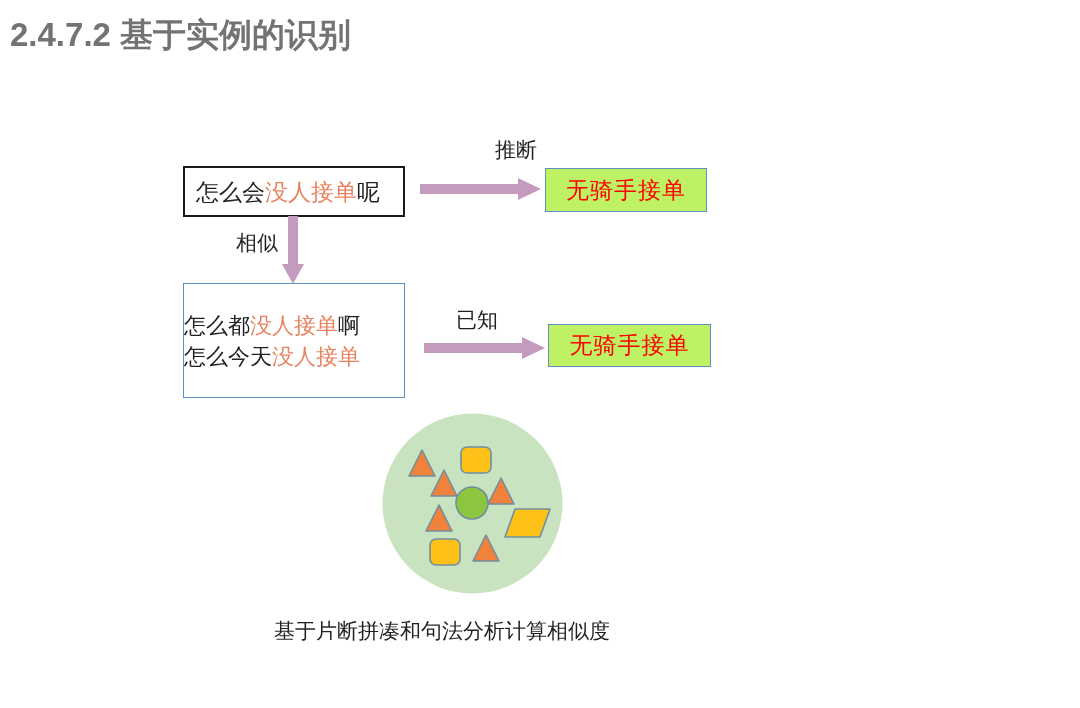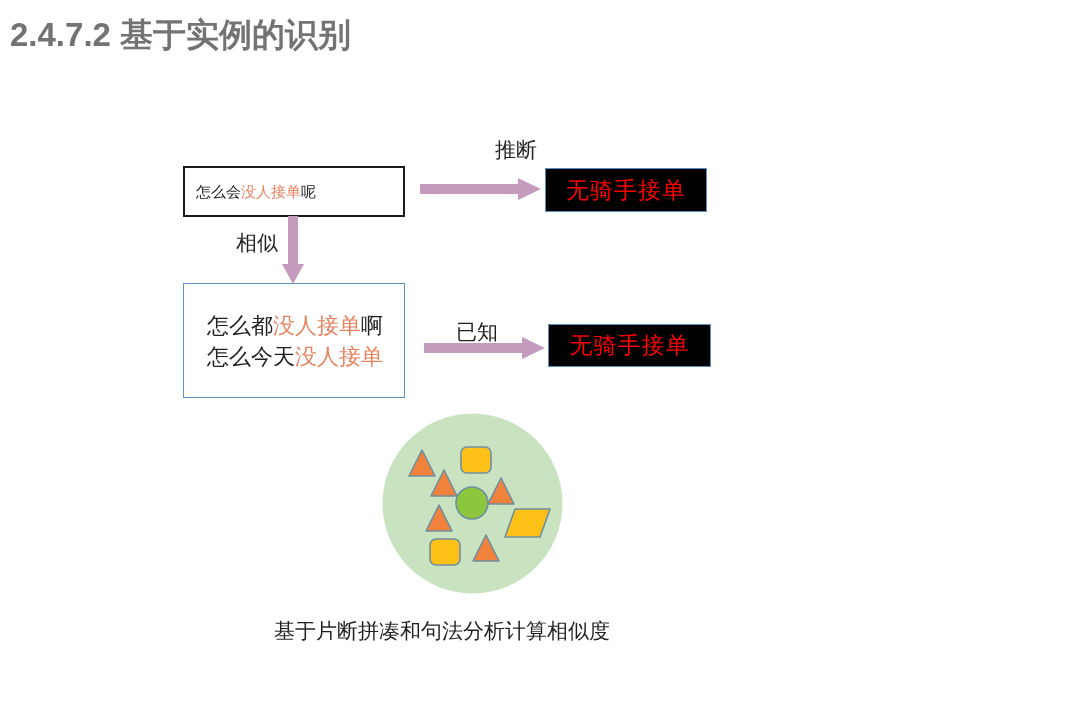--- a/index.html
+++ b/index.html
@@ -47,42 +47,42 @@
   }
 
   
   #box-query {
     left: 183px;
     top: 166px;
     width: 222px;
     height: 51px;
     border: 2px solid #1a1a1a;
     padding-left: 11px;
-    font-size: 15px;
+    font-size: 23px;
     line-height: 30px;
   }
 
   
   #box-similar {
     left: 183px;
     top: 283px;
     width: 222px;
     height: 115px;
     border: 1.6px solid #5c8fc4;
-    padding-left: 23px;
+    padding-left: 0;
     font-size: 22px;
     line-height: 31px;
   }
 
   
   .answer-box {
     position: absolute;
     box-sizing: border-box;
     border: 1.6px solid #5c8fc4;
-    background: #000000;
+    background: #bef264;
     display: flex;
     align-items: center;
     justify-content: center;
     color: #fe0000;
     font-size: 23px;
     white-space: nowrap;
     letter-spacing: 1px;
   }
   #box-answer-top {
     left: 545px;
@@ -106,21 +106,21 @@
   #arrow-known   { left: 424px; top: 337px; }
   #arrow-similar { left: 282px; top: 216px; }
 
   .arrow-label {
     position: absolute;
     font-size: 21px;
     color: #231f20;
     white-space: nowrap;
   }
   #label-infer   { left: 455px; top: 136px; margin-left: 40px; }
-  #label-known   { left: 456px; top: 318px; }
+  #label-known   { left: 456px; top: 306px; }
   #label-similar { left: 236px; top: 229px; }
 
   
   #cluster {
     position: absolute;
     left: 382px;
     top: 413px;
     width: 181px;
     height: 181px;
   }

